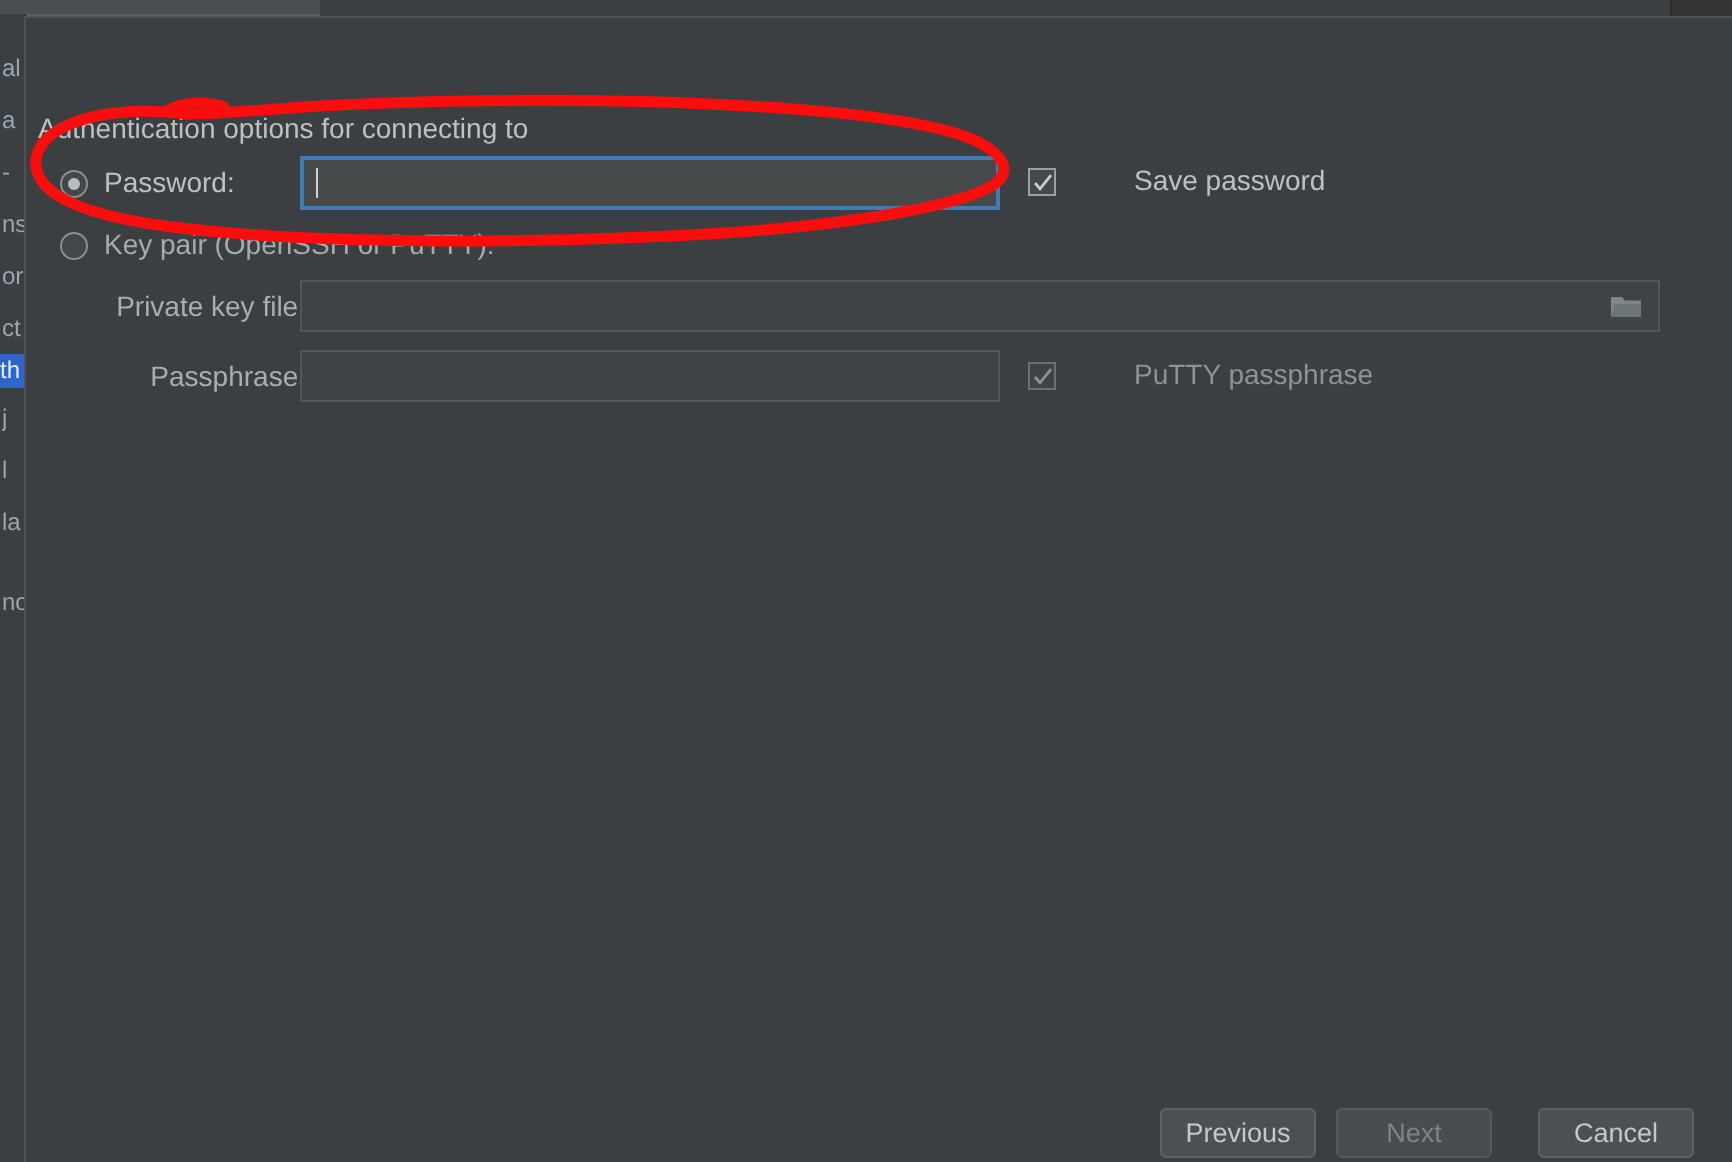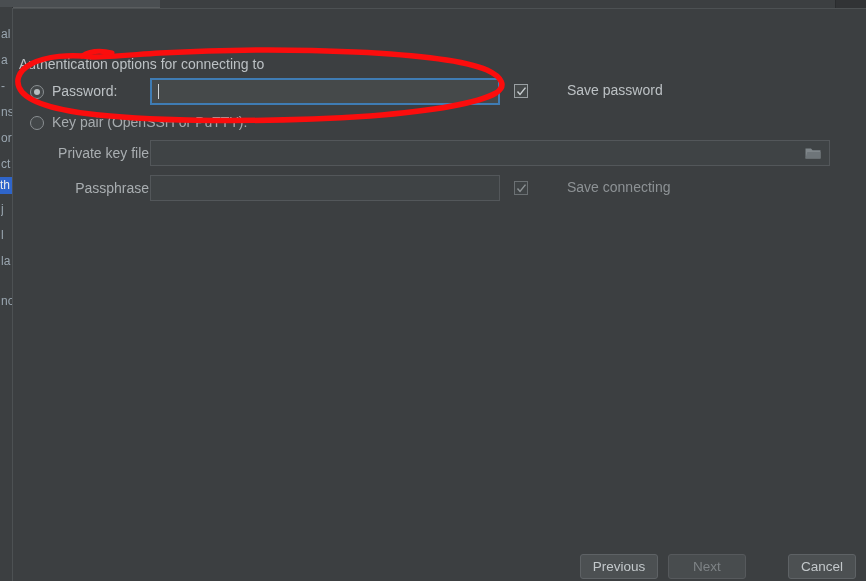--- a/index.html
+++ b/index.html
@@ -388,29 +388,29 @@
 
       <div class="field-label" style="left:20px; top:131px; width:120px;">Passphrase:</div>
       <div class="textfield disabled" style="left:137px; top:126px; width:350px; height:26px;"></div>
 
       <div class="checkrow" style="left:501px; top:131px;">
         <div class="checkbox dim">
           <svg width="11" height="11" viewBox="0 0 11 11">
             <path d="M1.5 5.5 L4 8.4 L9.5 1.6" stroke="#8e9396" stroke-width="1.4" fill="none"></path>
           </svg>
         </div>
-        <div class="check-label dim">Save connecting</div>
+        <div class="check-label dim">PuTTY passphrase</div>
       </div>
 
     </div>
 
     <div class="footer">
       <div class="btn" style="left:567px; width:78px;">Previous</div>
       <div class="btn disabled" style="left:655px; width:78px;">Next</div>
-      <div class="btn" style="left:775px; width:68px;">Cancel</div>
+      <div class="btn" style="left:756px; width:78px;">Cancel</div>
     </div>
 
   </div>
 
   <svg class="annotation" viewBox="0 0 866 581">
     <path d="M93 57
              C 70 54, 46 56, 31 64
              C 18 71, 14 82, 22 92
              C 32 104, 62 112, 110 116
              C 175 122, 280 122, 370 116

